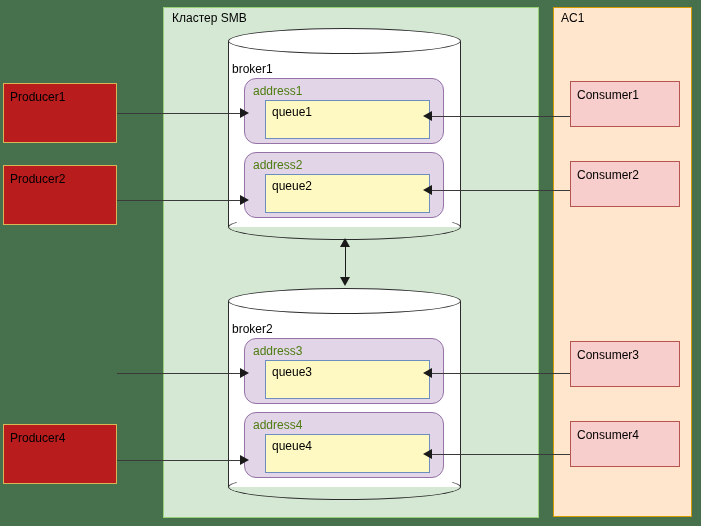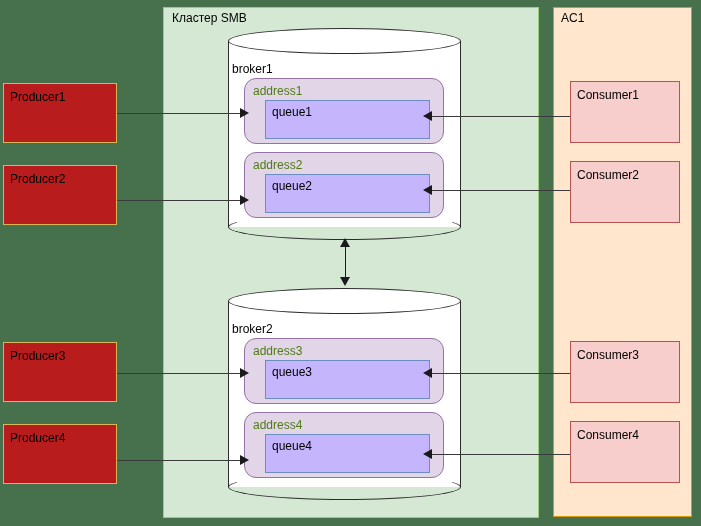--- a/index.html
+++ b/index.html
@@ -55,21 +55,21 @@
     position: absolute;
     left: 6px; top: 6px;
     font-size: 12px;
     color: #000000;
     white-space: nowrap;
   }
 
   
   .consumer {
     left: 570px;
-    width: 110px; height: 62px;
+    width: 110px; height: 46px;
     background: #f8cecc;
     border: 1px solid #b85450;
   }
   .consumer .lbl {
     position: absolute;
     left: 6px; top: 6px;
     font-size: 12px;
     color: #000000;
     white-space: nowrap;
   }
@@ -111,21 +111,21 @@
   }
   .address .lbl {
     position: absolute;
     left: 8px; top: 5px;
     font-size: 12px;
     color: #4d7c0f;
     white-space: nowrap;
   }
   .queue {
     position: absolute;
-    background: #c4b5fd;
+    background: #fef9c3;
     border: 1px solid #6c8ebf;
   }
   .queue .lbl {
     position: absolute;
     left: 6px; top: 4px;
     font-size: 12px;
     color: #000000;
     white-space: nowrap;
   }
 
@@ -220,23 +220,20 @@
       <span class="lbl">queue4</span>
     </div>
   </div>
 
   <div class="abs producer" style="left:3px; top:83px;">
     <span class="lbl">Producer1</span>
   </div>
   <div class="abs producer" style="left:3px; top:165px;">
     <span class="lbl">Producer2</span>
   </div>
-  <div class="abs producer" style="left:3px; top:342px;">
-    <span class="lbl">Producer3</span>
-  </div>
   <div class="abs producer" style="left:3px; top:424px;text-align:center;">
     <span class="lbl">Producer4</span>
   </div>
 
   <div class="abs consumer" style="top:81px;">
     <span class="lbl">Consumer1</span>
   </div>
   <div class="abs consumer" style="top:161px;">
     <span class="lbl">Consumer2</span>
   </div>

